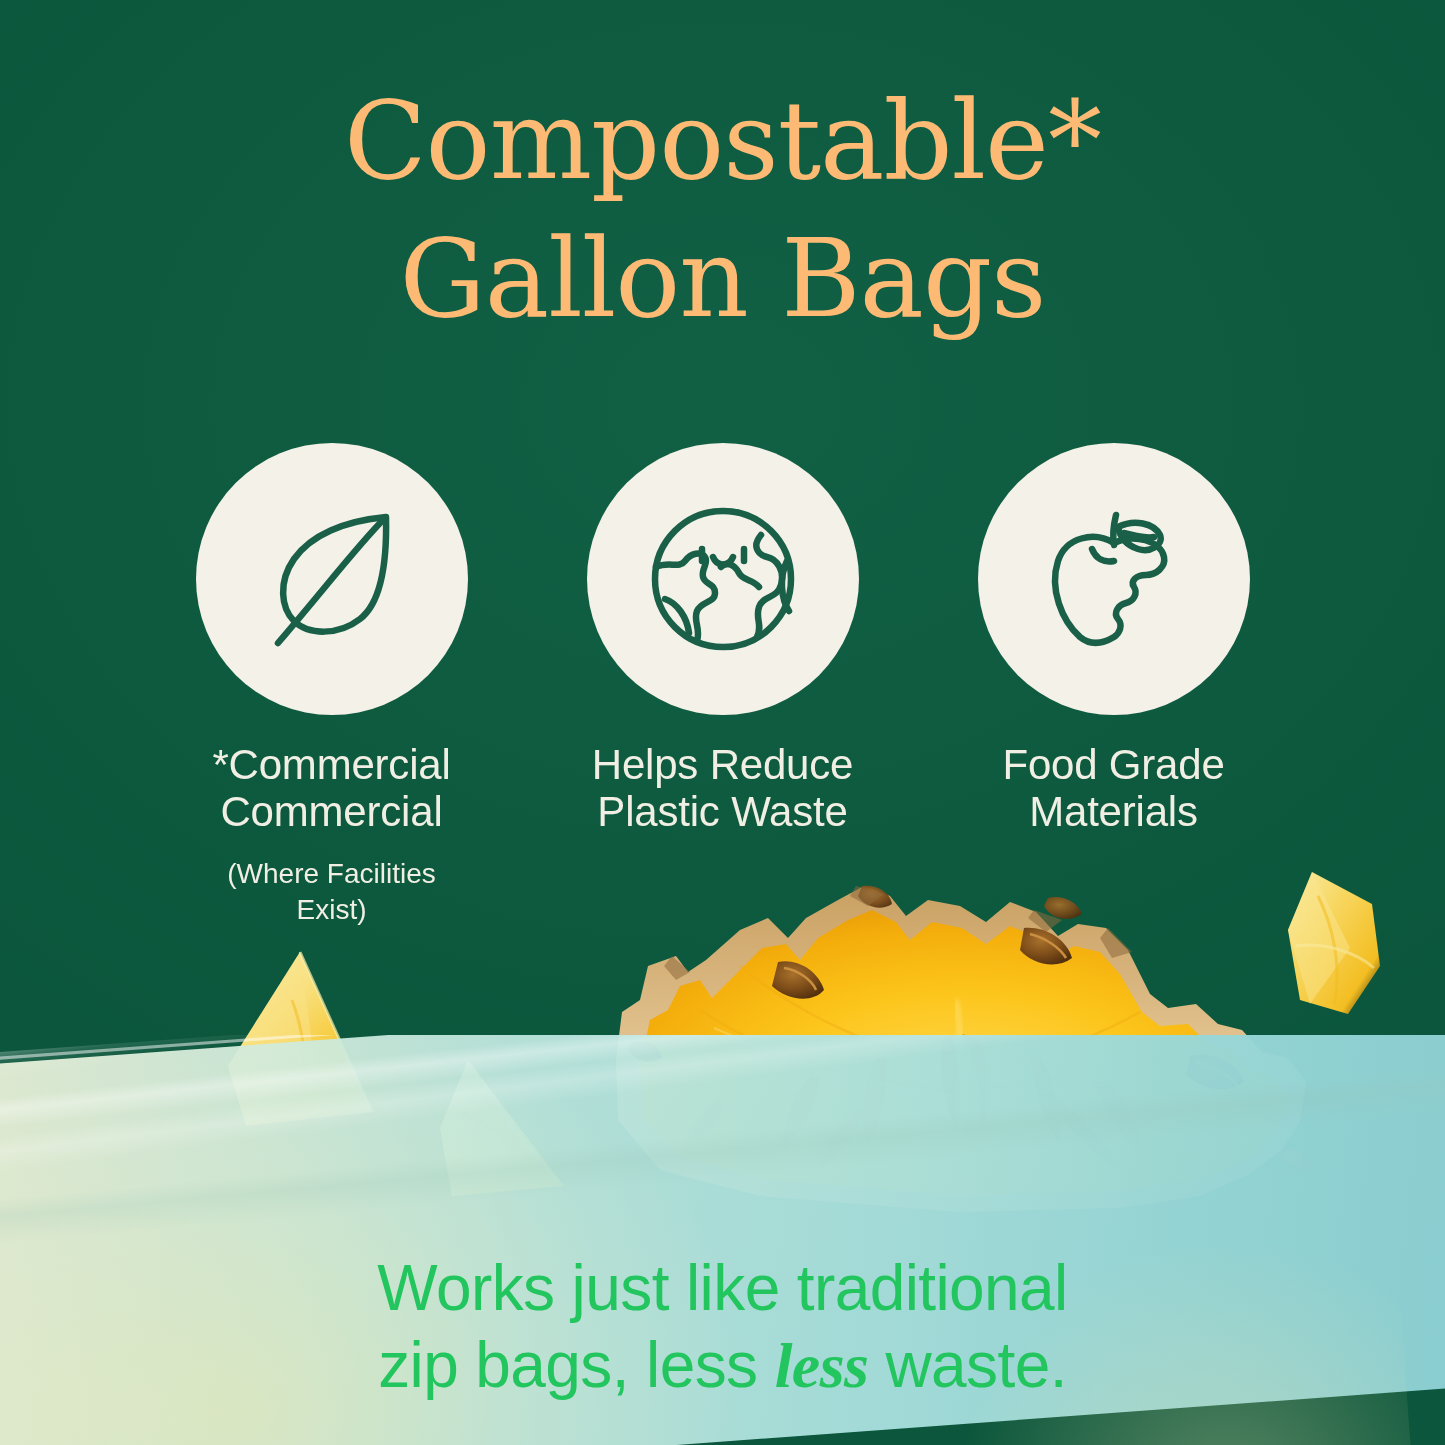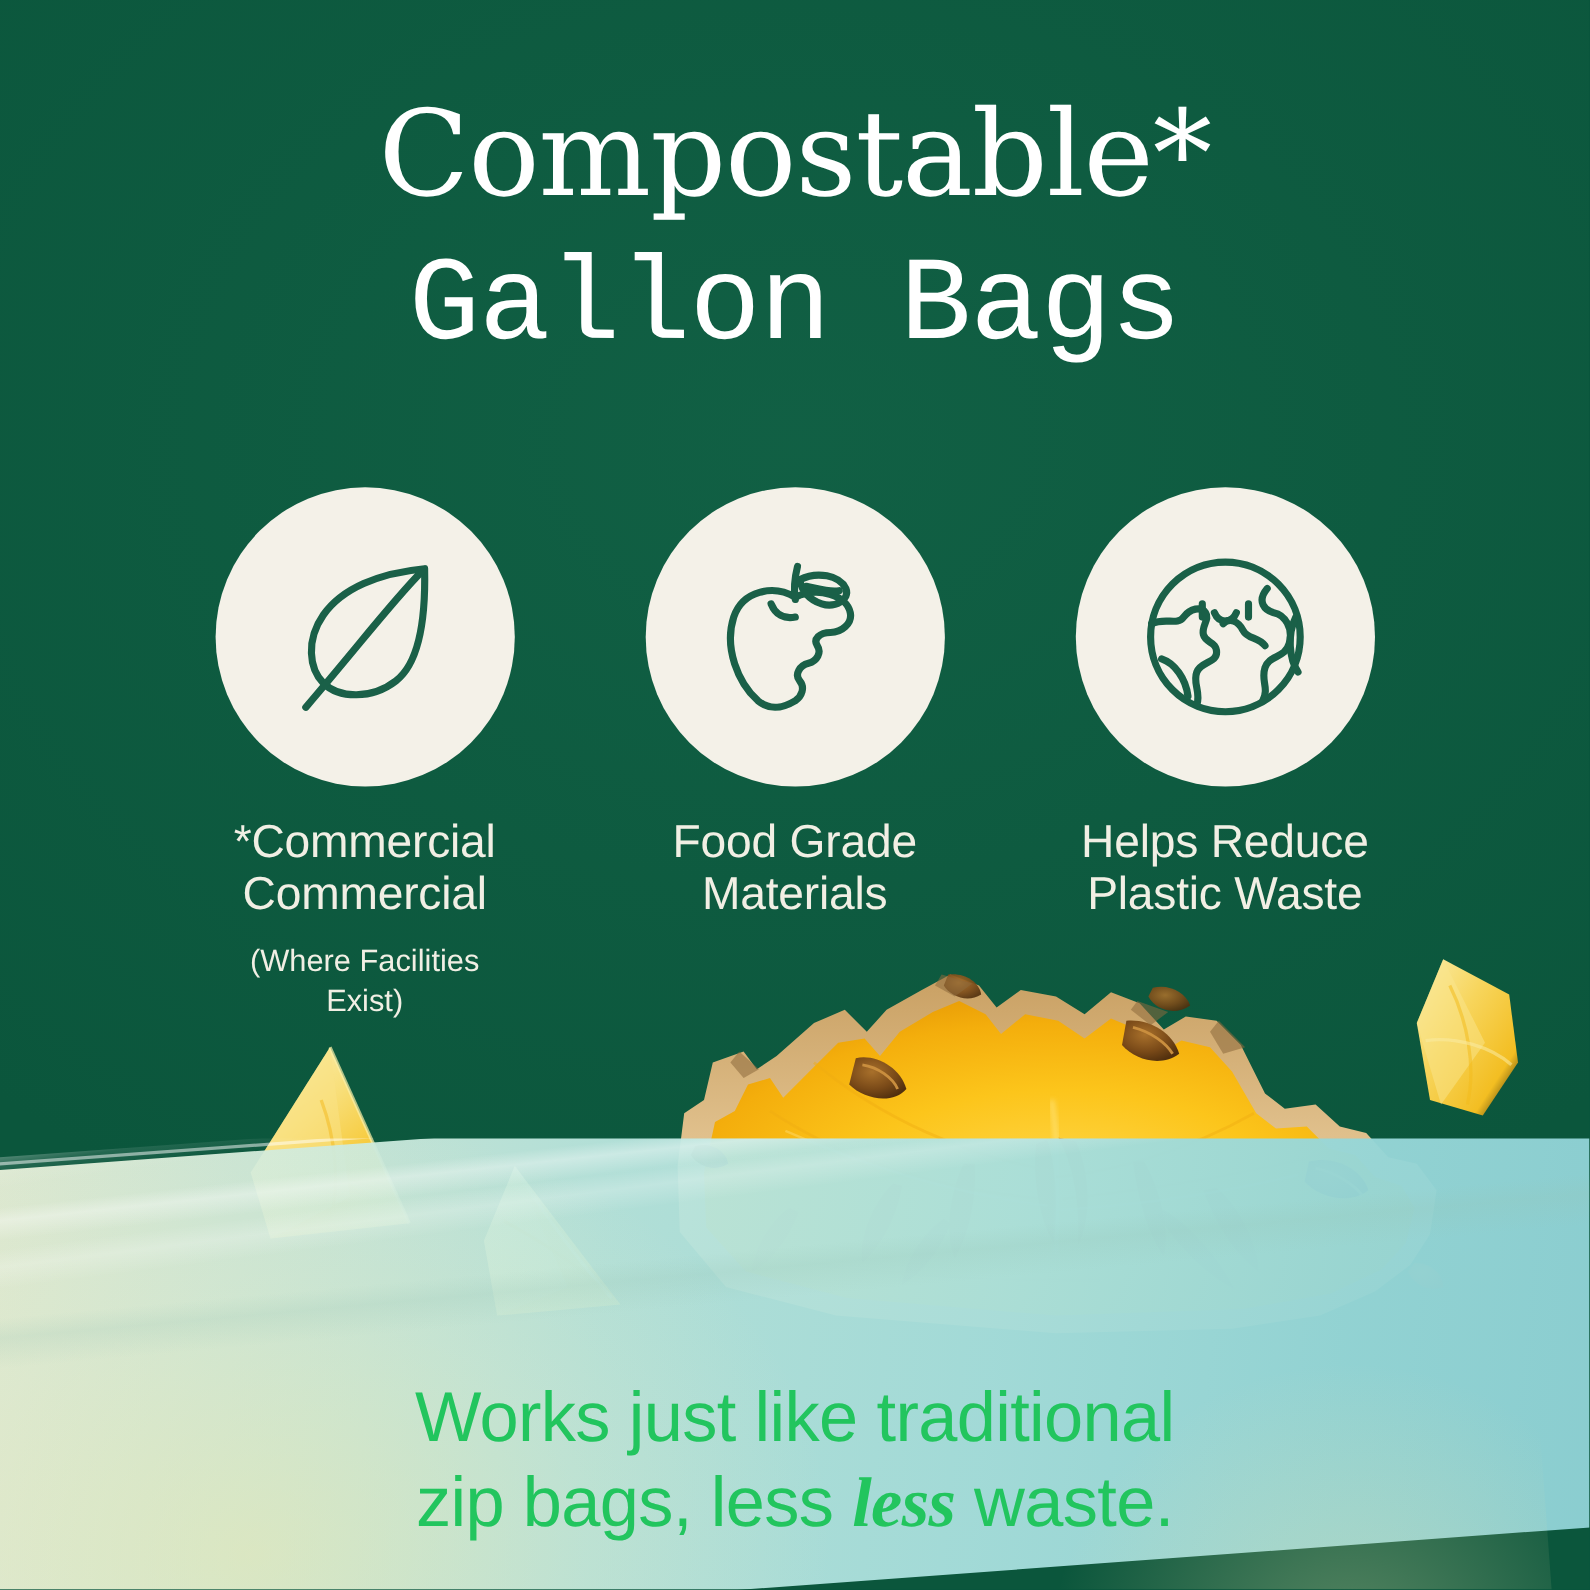--- a/index.html
+++ b/index.html
@@ -18,29 +18,29 @@
     position:absolute;inset:0;
     background:radial-gradient(120% 90% at 50% 28%,
        rgba(22,104,75,.55) 0%, rgba(11,86,60,0) 62%);
     pointer-events:none;
   }
 
   
   .headline{
     position:absolute;left:0;right:0;top:72px;
     text-align:center;
-    color:#ffffff;
+    color:#fdba74;
     font-family:"DejaVu Serif","Liberation Serif",serif;
     font-weight:400;
     font-size:108px;
     line-height:1.28;
     letter-spacing:-1px;
     padding:0 120px;
   }
-  .headline .l2{display:block;font-family:Liberation Mono, monospace;}
+  .headline .l2{display:block;}
 
   
   .icon-row{
     position:absolute;left:0;right:0;top:443px;
     display:flex;justify-content:center;
     gap:119px;
     padding:0 160px;
   }
   .feature{
     width:272px;
@@ -163,68 +163,68 @@
         <span>*Commercial</span><br>
         <span>Commercial</span>
         <span class="sub">(Where Facilities Exist)</span>
       </div>
     </div>
 
     <div class="feature">
       <div class="disc">
         <span>
           <svg width="168" height="168" viewBox="0 0 168 168" fill="none" stroke="#1A6048" stroke-width="6.5" stroke-linecap="round" stroke-linejoin="round">
-
-            <path d="M84 48 C64 36 36 42 28 66 C19 94 32 126 50 142
-                     C62 152 74 148 84 142
-                     C90 138 93 130 88 124
-                     C83 118 88 110 96 108
-                     C104 106 108 98 104 92
-                     C100 86 106 80 116 80
-                     C126 80 136 72 134 62
-                     C131 46 104 38 84 48 Z"></path>
-
-            <path d="M84 50 C82 38 84 28 86 20"></path>
-
-            <path d="M88 32 C104 24 124 28 130 40 C134 50 120 58 108 54 C96 50 90 42 88 32 Z"></path>
-            <path d="M94 38 C104 40 116 44 124 42"></path>
-
-            <path d="M62 54 C66 64 74 68 84 66"></path>
-          </svg>
-        </span>
-      </div>
-      <div class="cap">
-        <span>Food Grade</span><br>
-        <span>Materials</span>
-      </div>
-    </div>
-
-    <div class="feature">
-      <div class="disc">
-        <span>
-          <svg width="168" height="168" viewBox="0 0 168 168" fill="none" stroke="#1A6048" stroke-width="6.5" stroke-linecap="round" stroke-linejoin="round">
             <circle cx="84" cy="84" r="68"></circle>
 
             <path d="M63 54 L63 66"></path>
             <path d="M105 54 L105 66"></path>
             <path d="M74 62 C78 72 90 72 94 62"></path>
 
             <path d="M17 72 C30 66 40 74 46 66 C52 58 62 56 66 62 C70 68 62 74 64 82
                      C66 90 76 88 76 98 C76 108 62 106 58 116 C54 126 62 134 58 146"></path>
             <path d="M82 72 C88 66 96 70 100 78 C104 86 114 84 120 92"></path>
             <path d="M122 40 C112 52 120 60 128 62 C138 64 146 76 142 90
                      C138 104 124 100 120 112 C116 124 124 130 118 142"></path>
             <path d="M148 66 C140 82 142 104 150 116"></path>
             <path d="M26 104 C38 108 48 122 50 138"></path>
           </svg>
         </span>
       </div>
       <div class="cap">
         <span>Helps Reduce</span><br>
         <span>Plastic Waste</span>
+      </div>
+    </div>
+
+    <div class="feature">
+      <div class="disc">
+        <span>
+          <svg width="168" height="168" viewBox="0 0 168 168" fill="none" stroke="#1A6048" stroke-width="6.5" stroke-linecap="round" stroke-linejoin="round">
+
+            <path d="M84 48 C64 36 36 42 28 66 C19 94 32 126 50 142
+                     C62 152 74 148 84 142
+                     C90 138 93 130 88 124
+                     C83 118 88 110 96 108
+                     C104 106 108 98 104 92
+                     C100 86 106 80 116 80
+                     C126 80 136 72 134 62
+                     C131 46 104 38 84 48 Z"></path>
+
+            <path d="M84 50 C82 38 84 28 86 20"></path>
+
+            <path d="M88 32 C104 24 124 28 130 40 C134 50 120 58 108 54 C96 50 90 42 88 32 Z"></path>
+            <path d="M94 38 C104 40 116 44 124 42"></path>
+
+            <path d="M62 54 C66 64 74 68 84 66"></path>
+          </svg>
+        </span>
+      </div>
+      <div class="cap">
+        <span>Food Grade</span><br>
+        <span>Materials</span>
       </div>
     </div>
 
   </div>
 
   <div class="fruit-layer">
     <svg width="1445" height="1445" viewBox="0 0 1445 1445" style="position:absolute;inset:0;">
       <defs>
 
         <radialGradient id="flesh" cx="50%" cy="58%" r="62%">

